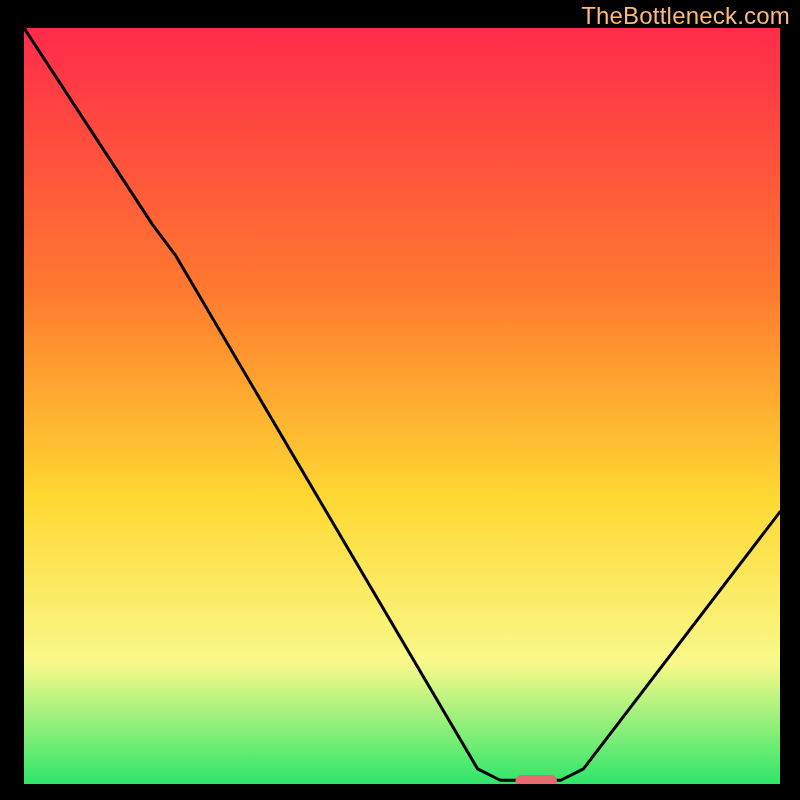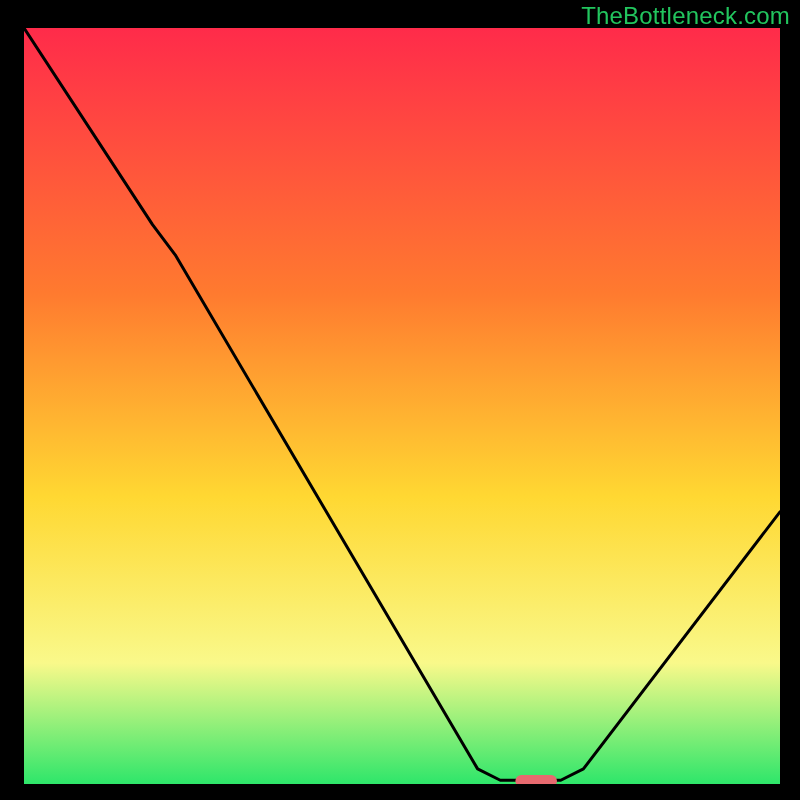--- a/index.html
+++ b/index.html
@@ -17,21 +17,21 @@
     width: 800px;
     height: 800px;
     background: #000;
   }
   .watermark {
     position: absolute;
     top: 2px;
     right: 10px;
     font-family: Arial, Helvetica, sans-serif;
     font-size: 24px;
-    color: #22c55e;
+    color: #fdba74;
     font-weight: 500;
     letter-spacing: 0.2px;
   }
   .plot {
     position: absolute;
     left: 24px;
     top: 28px;
     width: 756px;
     height: 756px;
   }

